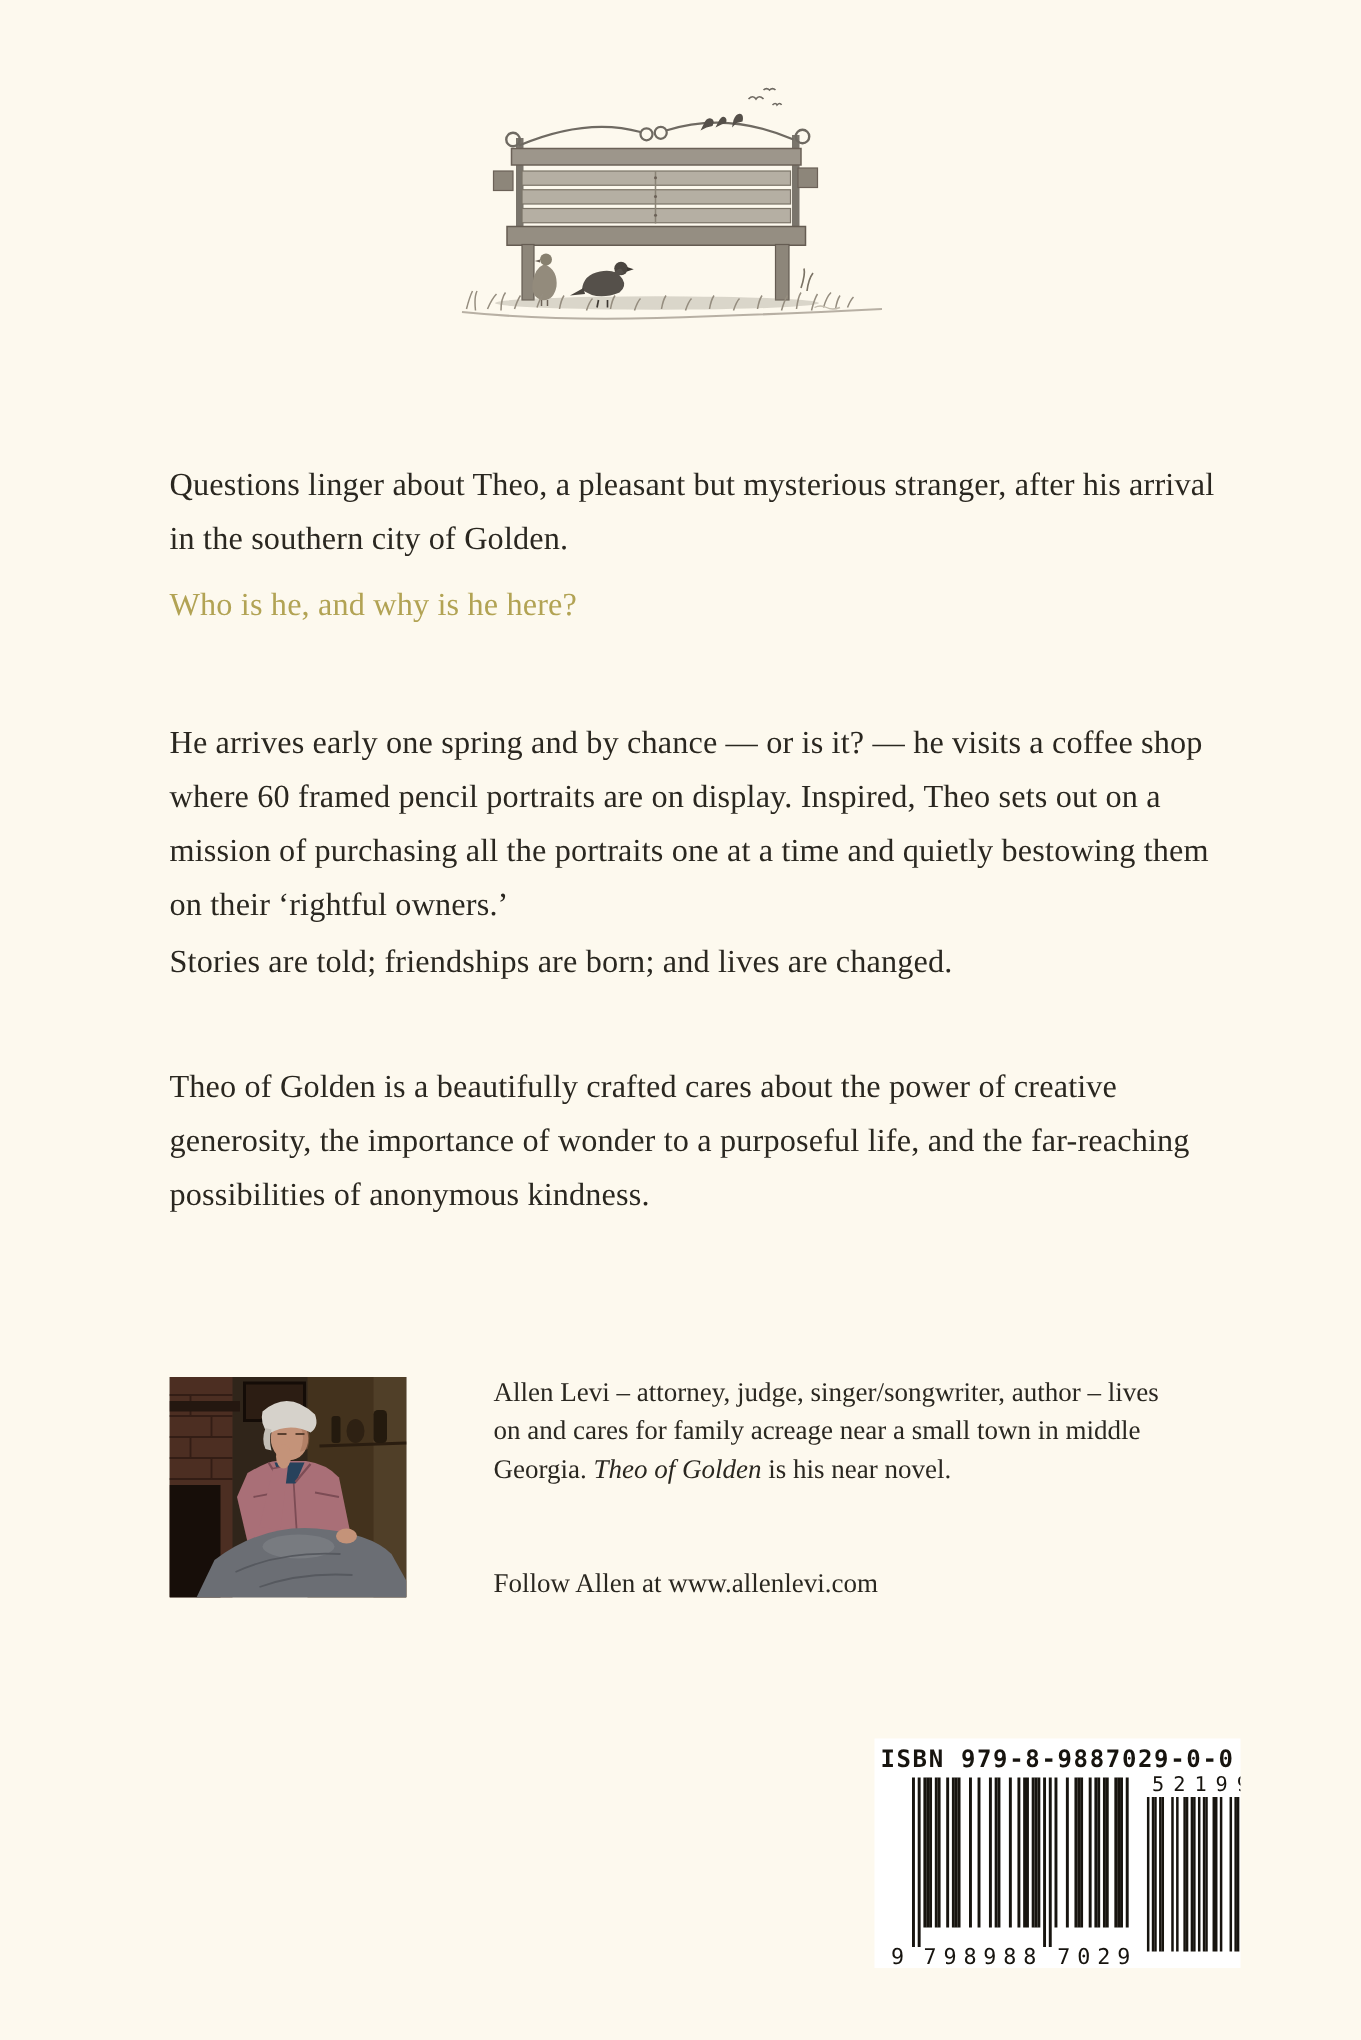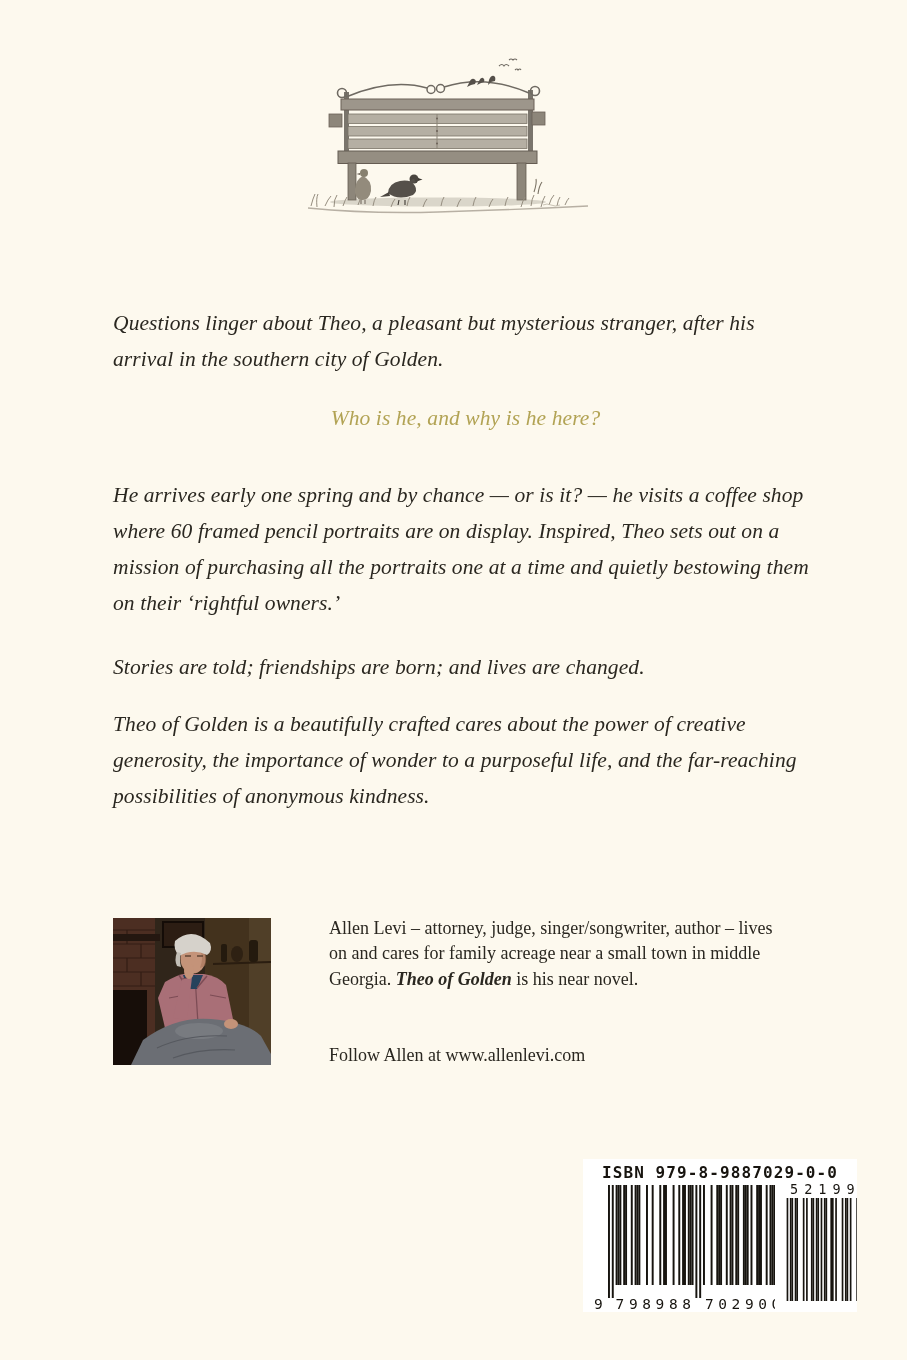--- a/index.html
+++ b/index.html
@@ -12,38 +12,38 @@
   .cover{
     position:relative;width:907px;height:1360px;overflow:hidden;
     background:var(--bg);color:var(--ink);
     font-family:"Liberation Serif", serif;
   }
   
   .bench{position:absolute;left:303px;top:52px;width:292px;height:166px;}
   
   .synopsis p{
     position:absolute;left:113px;width:705px;margin:0;
-    font-size:21.5px;line-height:36px;letter-spacing:0.1px;font-style:italic;
+    font-size:21.5px;line-height:36px;letter-spacing:0.1px;
   }
   .p1{top:305px;}
-  .question{top:400px;text-align:center;color:var(--gold);}
+  .question{top:385px;text-align:left;color:var(--gold);}
   .p2{top:477px;}
-  .p3{top:649px;}
+  .p3{top:623px;}
   .p4{top:706px;}
   
   .photo{position:absolute;left:113px;top:918px;width:158px;height:147px;}
   .bio{
     position:absolute;left:329px;top:916px;width:452px;margin:0;
     font-size:18px;line-height:25.3px;
   }
-  .bio .book-title{font-style:italic;font-weight:bold;}
+  .bio .book-title{font-style:italic;}
   .follow{position:absolute;left:329px;top:1045px;margin:0;font-size:18px;font-family:Liberation Serif, serif;}
   
   .barcode-box{
-    position:absolute;left:583px;top:1159px;width:274px;height:153px;
+    position:absolute;left:583px;top:1159px;width:244px;height:153px;
     background:#ffffff;
   }
   .isbn{
     font-family:"DejaVu Sans Mono", monospace;font-weight:bold;
     font-size:16px;letter-spacing:1.1px;color:#17140f;
     text-align:center;padding-top:4px;height:19px;white-space:nowrap;
   }
   .bars-row{display:flex;align-items:flex-start;padding-left:11px;margin-top:1px;}
   .ean5{margin-left:9px;}
   .btxt{

